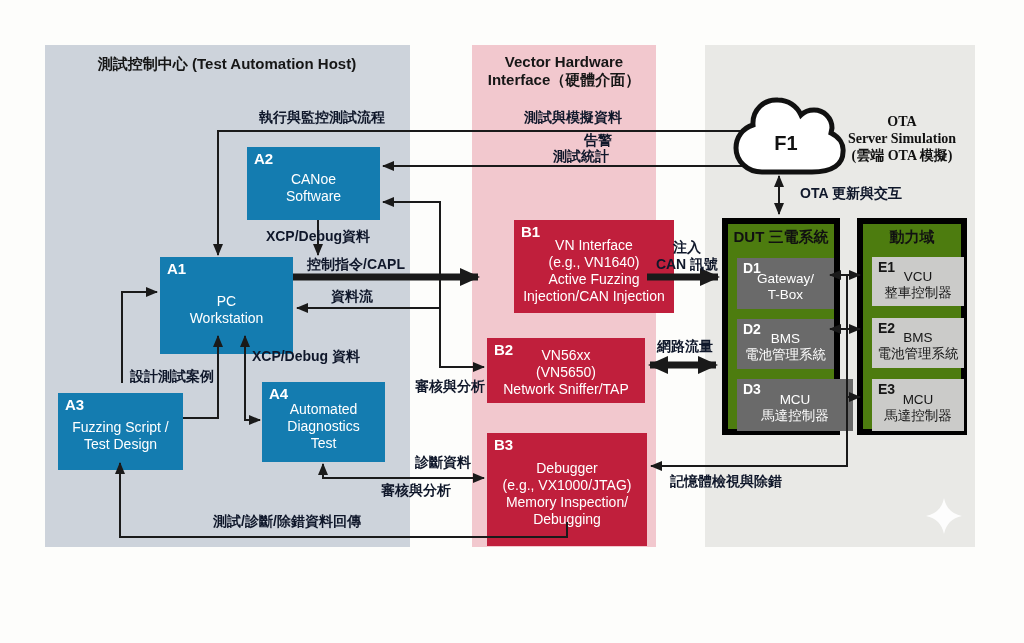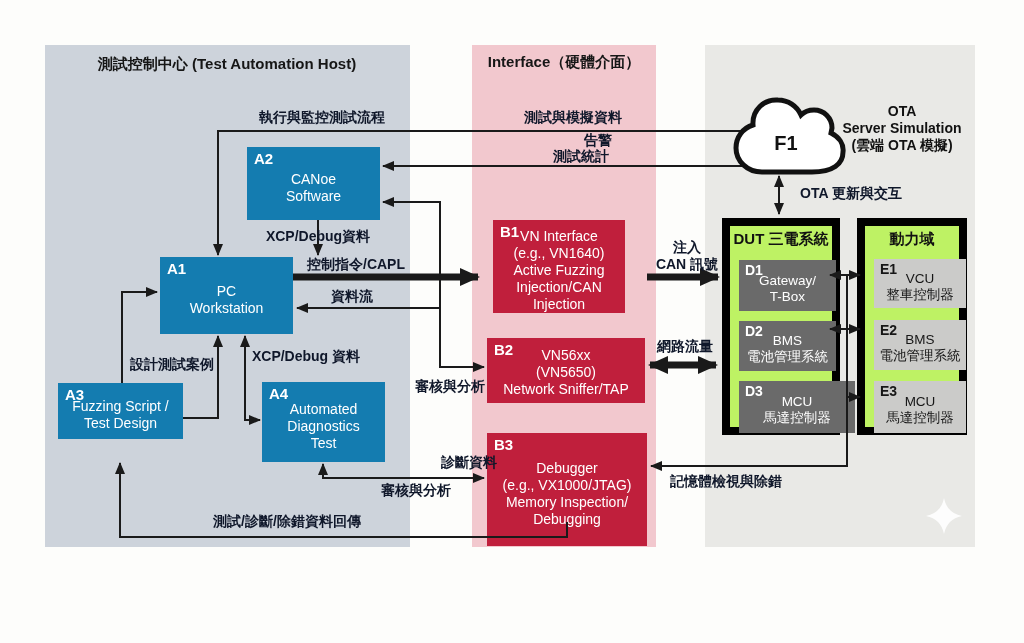--- a/index.html
+++ b/index.html
@@ -12,21 +12,21 @@
   .panel-mid{left:472px;width:184px;background:#f2c8ce;}
   .panel-right{left:705px;width:270px;background:#e9e9e6;}
   .hdr{position:absolute;font-weight:700;font-size:15px;color:#161616;text-align:center;white-space:nowrap;}
   .hdr-mid{white-space:normal;line-height:18px;}
   svg.wires{position:absolute;left:0;top:0;z-index:3;pointer-events:none;}
   .blk{position:absolute;z-index:2;display:flex;flex-direction:column;align-items:center;justify-content:center;
        text-align:center;color:#fff;font-size:14px;line-height:17px;box-sizing:border-box;padding-top:8px;}
   .blk .bid{position:absolute;top:3px;left:7px;font-weight:700;font-size:15px;}
   .blue{background:#147cb0;}
   .red{background:#c01f3c;}
-  .obox{position:absolute;z-index:2;background:#bef264;border:8px solid #000000;box-sizing:border-box;}
+  .obox{position:absolute;z-index:2;background:#4d7c0f;border:6px solid #000000;box-sizing:border-box;}
   .obox .otitle{position:absolute;top:4px;left:0;right:0;text-align:center;font-weight:700;font-size:15px;color:#111;}
   .sub{position:absolute;display:flex;flex-direction:column;align-items:center;justify-content:center;
        text-align:center;font-size:13.5px;line-height:16px;box-sizing:border-box;padding-top:6px;}
   .sub .bid{position:absolute;top:2px;left:6px;font-weight:700;font-size:14px;}
   .dgray{background:#6a6a6a;color:#fff;}
   .lgray{background:#cbcbc9;color:#161616;}
   .lbl{position:absolute;z-index:4;font-size:14px;font-weight:600;color:#0f172a;white-space:nowrap;
        transform:translate(-50%,-50%);text-align:center;line-height:17px;}
   .cloudtxt{position:absolute;z-index:4;font-weight:600;font-size:14px;line-height:17px;text-align:center;transform:translate(-50%,-50%);}
   .f1{position:absolute;z-index:4;font-weight:700;font-size:20px;transform:translate(-50%,-50%);}
@@ -35,46 +35,47 @@
 <body>
 
 <div class="stage">
 
   <div class="panel panel-left"></div>
   <div class="panel panel-mid"></div>
   <div class="panel panel-right"></div>
 
   <div class="hdr" style="left:227px;top:55px;transform:translateX(-50%);">測試控制中心 (Test Automation Host)</div>
   <div class="hdr hdr-mid" style="left:564px;top:53px;transform:translateX(-50%);">
+    <span style="display:block;">Vector Hardware</span>
     <span style="display:block;">Interface（硬體介面）</span>
   </div>
 
   <div class="blk blue" style="left:247px;top:147px;width:133px;height:73px;">
     <span class="bid">A2</span>
     <span>CANoe</span>
     <span>Software</span>
   </div>
-  <div class="blk blue" style="left:160px;top:257px;width:133px;height:77px;">
+  <div class="blk blue" style="left:160px;top:257px;width:133px;height:97px;">
     <span class="bid">A1</span>
     <span>PC</span>
     <span>Workstation</span>
   </div>
-  <div class="blk blue" style="left:58px;top:383px;width:125px;height:56px;">
+  <div class="blk blue" style="left:58px;top:393px;width:125px;height:77px;">
     <span class="bid">A3</span>
     <span>Fuzzing Script /</span>
     <span>Test Design</span>
   </div>
   <div class="blk blue" style="left:262px;top:382px;width:123px;height:80px;">
     <span class="bid">A4</span>
     <span>Automated</span>
     <span>Diagnostics</span>
     <span>Test</span>
   </div>
 
-  <div class="blk red" style="left:493px;top:220px;width:132px;height:93px;">
+  <div class="blk red" style="left:514px;top:220px;width:160px;height:93px;">
     <span class="bid">B1</span>
     <span>VN Interface</span>
     <span>(e.g., VN1640)</span>
     <span>Active Fuzzing</span>
     <span>Injection/CAN Injection</span>
   </div>
   <div class="blk red" style="left:487px;top:338px;width:158px;height:65px;padding-top:4px;">
     <span class="bid">B2</span>
     <span>VN56xx</span>
     <span>(VN5650)</span>
@@ -157,37 +158,37 @@
       <path d="M647,277 L718,277" marker-end="url(#ahb)"></path>
       <path d="M650,365 L716,365" marker-start="url(#ahb)" marker-end="url(#ahb)"></path>
     </g>
     <path d="M812,172 H762 C747,172 736,161 736,148 C736,137 743,128 753,125 C752,110 764,99 778,100
              C788,100 797,106 801,115 C804,112 809,110 814,110 C824,110 832,118 832,128 L831,133
              C839,137 844,144 843,152 C843,164 833,172 812,172 Z" fill="#ffffff" stroke="#111111" stroke-width="5"></path>
     <path d="M944,498 Q947,513 962,516 Q947,519 944,534 Q941,519 926,516 Q941,513 944,498 Z" fill="#ffffff" opacity="0.9"></path>
   </svg>
 
   <div class="f1" style="left:786px;top:143px;">F1</div>
-  <div class="cloudtxt" style="left:902px;top:128px;">
+  <div class="cloudtxt" style="left:902px;top:138px;font-family:Liberation Serif, serif;">
     <span style="display:block;">OTA</span>
     <span style="display:block;">Server Simulation</span>
     <span style="display:block;">(雲端 OTA 模擬)</span>
   </div>
 
   <div class="lbl" style="left:322px;top:117px;">執行與監控測試流程</div>
   <div class="lbl" style="left:573px;top:117px;">測試與模擬資料</div>
   <div class="lbl" style="left:598px;top:140px;">告警</div>
   <div class="lbl" style="left:581px;top:156px;">測試統計</div>
   <div class="lbl" style="left:318px;top:236px;">XCP/Debug資料</div>
   <div class="lbl" style="left:356px;top:264px;">控制指令/CAPL</div>
   <div class="lbl" style="left:352px;top:296px;">資料流</div>
-  <div class="lbl" style="left:172px;top:364px;">設計測試案例</div>
+  <div class="lbl" style="left:172px;top:376px;">設計測試案例</div>
   <div class="lbl" style="left:306px;top:356px;">XCP/Debug 資料</div>
   <div class="lbl" style="left:450px;top:386px;">審核與分析</div>
-  <div class="lbl" style="left:469px;top:462px;">診斷資料</div>
+  <div class="lbl" style="left:443px;top:462px;">診斷資料</div>
   <div class="lbl" style="left:416px;top:490px;">審核與分析</div>
   <div class="lbl" style="left:287px;top:521px;">測試/診斷/除錯資料回傳</div>
   <div class="lbl" style="left:687px;top:256px;">
     <span style="display:block;">注入</span>
     <span style="display:block;">CAN 訊號</span>
   </div>
   <div class="lbl" style="left:685px;top:346px;">網路流量</div>
   <div class="lbl" style="left:726px;top:481px;">記憶體檢視與除錯</div>
   <div class="lbl" style="left:851px;top:193px;">OTA 更新與交互</div>
 

